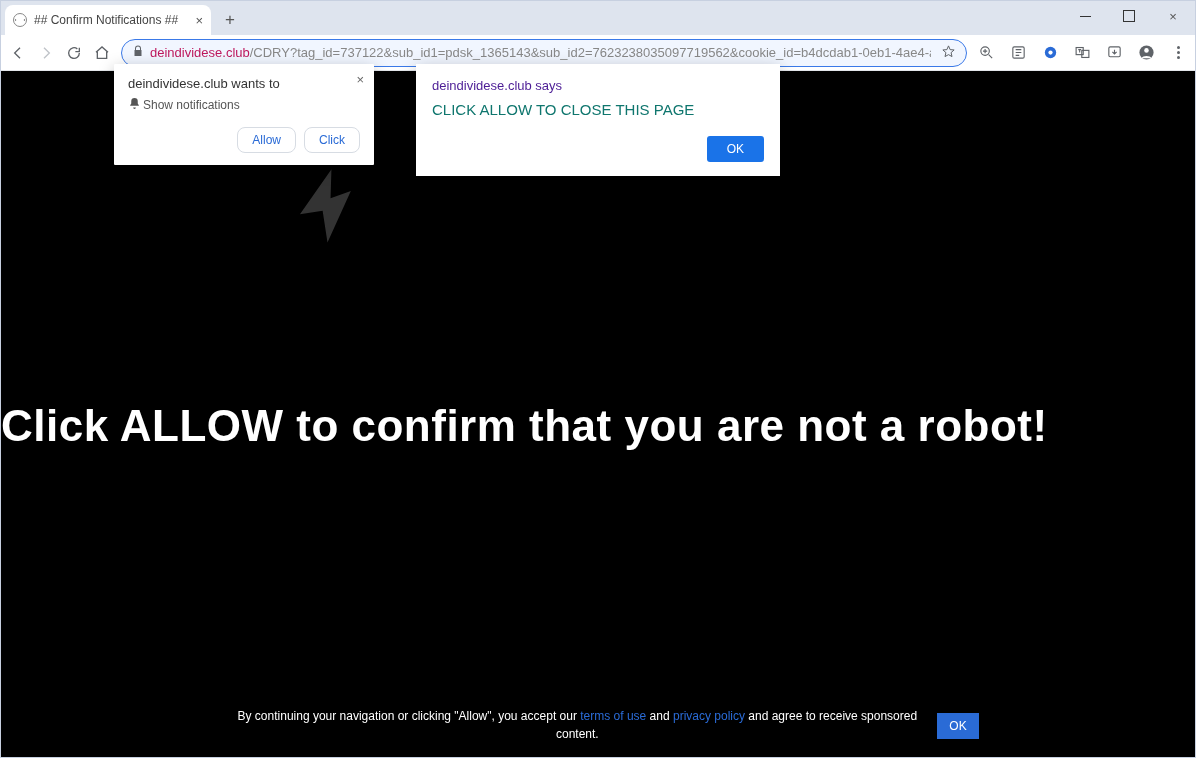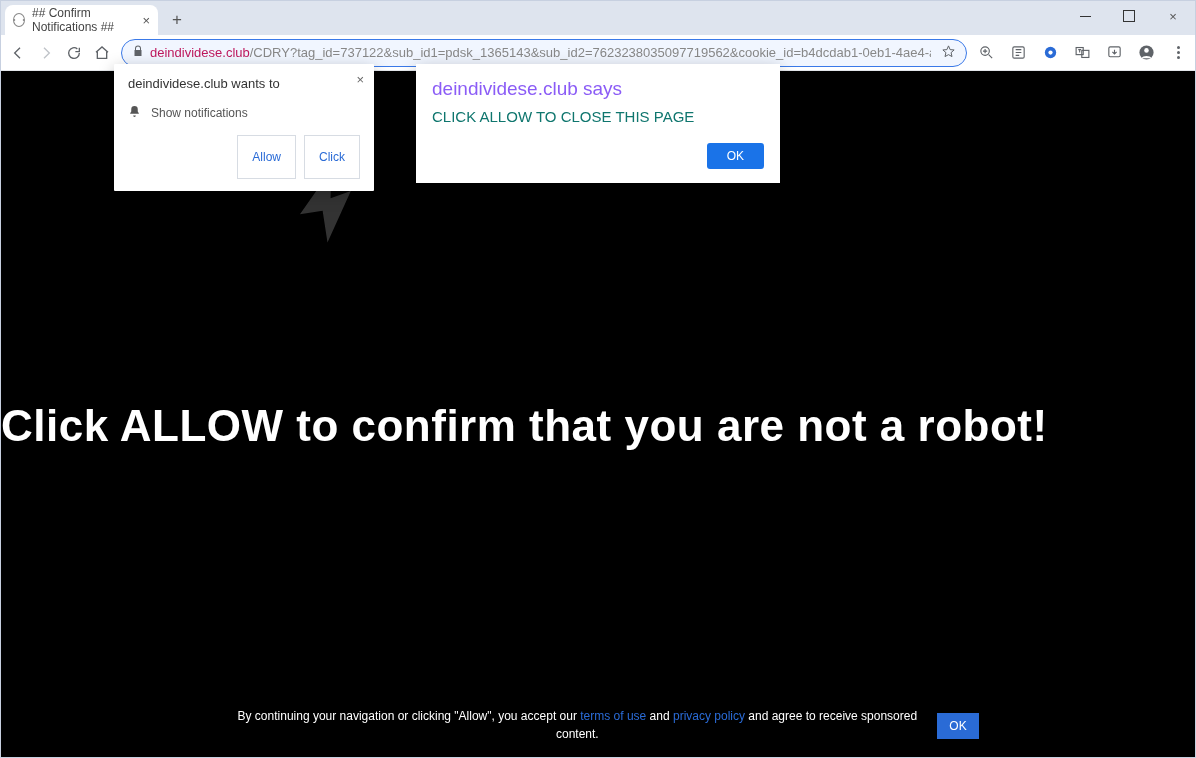--- a/index.html
+++ b/index.html
@@ -11,21 +11,21 @@
   .tab-strip {
     height: 34px;
     background: #dee4ee;
     display: flex;
     align-items: flex-end;
     position: relative;
     padding-left: 4px;
   }
   .tab {
     height: 30px;
-    width: 153px;
+    width: 206px;
     background: #ffffff;
     border-radius: 8px 8px 0 0;
     display: flex;
     align-items: center;
     padding: 0 8px;
     font-size: 12px;
     color: #444;
     gap: 7px;
     position: relative;
   }
@@ -102,36 +102,36 @@
     background:#2a6bd6;color:#fff;border:none;padding:6px 12px;font-size:12px;
     cursor:pointer;
   }
 
   
   .notif-popup{
     position:absolute; left:114px; top:64px; width:260px; background:#fff;
     box-shadow:0 4px 16px rgba(0,0,0,0.25); border-radius:1px; padding:12px 14px 12px 14px;
     z-index:50;
   }
-  .notif-popup .np-title{font-size:13px;color:#333;margin-bottom:14px;}
+  .notif-popup .np-title{font-size:13px;color:#333;margin-bottom:6px;}
   .notif-popup .np-close{position:absolute;right:10px;top:8px;color:#666;font-size:13px;cursor:pointer;}
-  .np-row{display:flex;align-items:center;gap:10px;color:#555;font-size:12px;margin-bottom:14px;}
+  .np-row{display:flex;align-items:center;gap:2px;color:#555;font-size:12px;margin-bottom:14px;}
   .np-row svg{width:13px;height:13px;fill:#555;}
   .np-buttons{display:flex;justify-content:flex-end;gap:8px;}
   .np-buttons button{
     background:#fff;border:1px solid #d7dce3;color:#2a6bd6;
-    padding:14px 14px;font-size:12px;border-radius:0;cursor:pointer;
+    padding:5px 14px;font-size:12px;border-radius:8px;cursor:pointer;
   }
 
   
   .alert-popup{
     position:absolute; left:416px; top:64px; width:364px; background:#fff;
     box-shadow:0 4px 16px rgba(0,0,0,0.25); padding:14px 16px 14px 16px; z-index:50;
   }
-  .alert-popup .ap-title{font-size:19px;color:#8b5cf6;margin-bottom:8px;}
+  .alert-popup .ap-title{font-size:13px;color:#4c1d95;margin-bottom:8px;}
   .alert-popup .ap-body{font-size:15px;color:#0f766e;margin-bottom:18px;}
   .alert-popup .ap-buttons{display:flex;justify-content:flex-end;}
   .alert-popup .ap-buttons button{
     background:#1a73e8;color:#fff;border:none;padding:6px 20px;font-size:12px;
     border-radius:3px;cursor:pointer;
   }
 </style>
 </head>
 <body>
 

